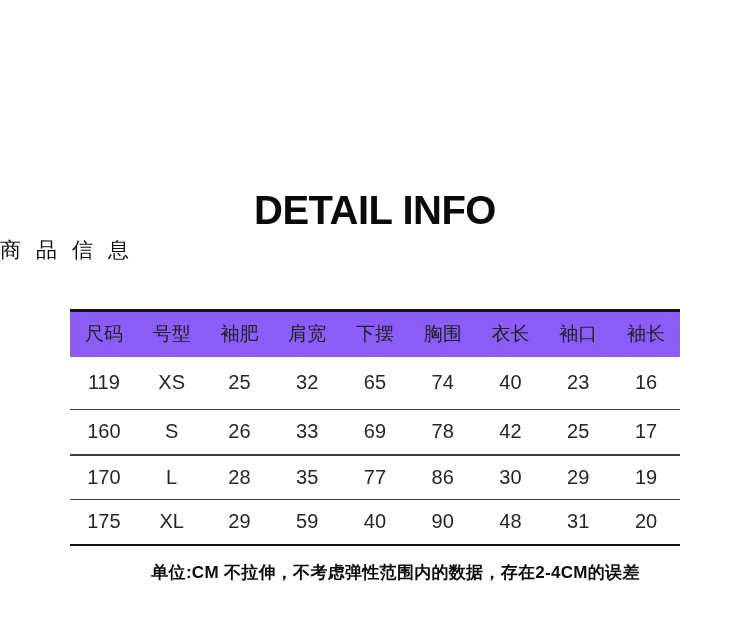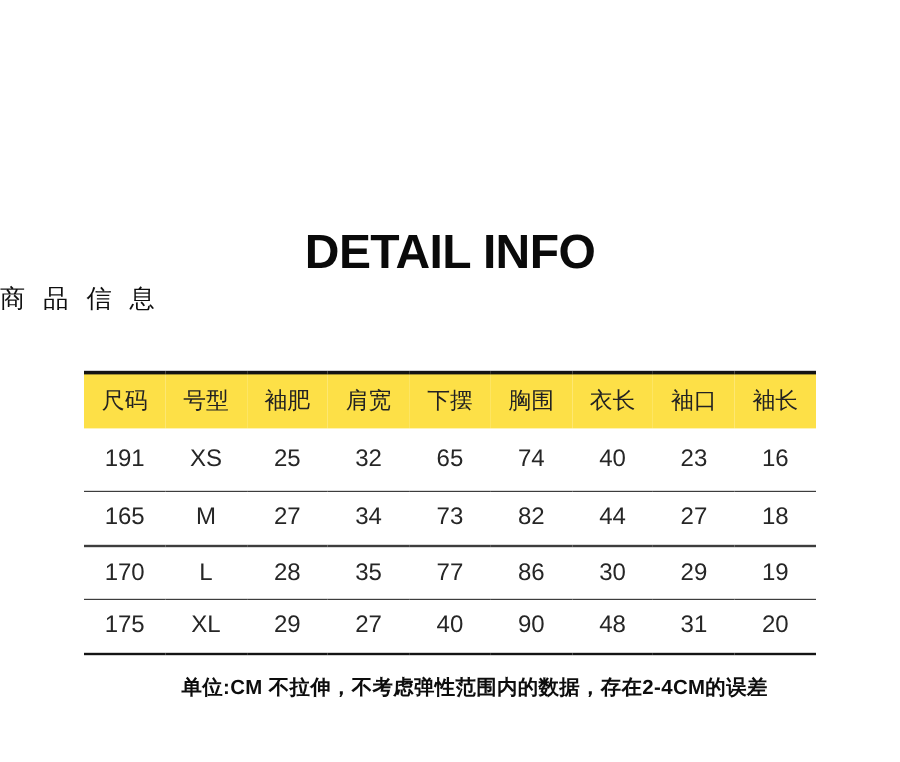--- a/index.html
+++ b/index.html
@@ -36,21 +36,21 @@
   }
   table.size-chart {
     width: 610px;
     margin: 46px auto 0 auto;
     border-collapse: collapse;
     table-layout: fixed;
     border-top: 3px solid #141414;
     border-bottom: 2px solid #141414;
   }
   table.size-chart th {
-    background: #fde047;
+    background: #8b5cf6;
     height: 46px;
     font-size: 19px;
     font-weight: 400;
     color: #222222;
     text-align: center;
     vertical-align: middle;
   }
   table.size-chart td {
     height: 45px;
     font-size: 20px;
@@ -93,57 +93,57 @@
         <th>肩宽</th>
         <th>下摆</th>
         <th>胸围</th>
         <th>衣长</th>
         <th>袖口</th>
         <th>袖长</th>
       </tr>
     </thead>
     <tbody>
       <tr>
-        <td>191</td>
+        <td>119</td>
         <td>XS</td>
         <td>25</td>
         <td>32</td>
         <td>65</td>
         <td>74</td>
         <td>40</td>
         <td>23</td>
         <td>16</td>
       </tr>
       <tr>
-        <td>165</td>
-        <td>M</td>
-        <td>27</td>
-        <td>34</td>
-        <td>73</td>
-        <td>82</td>
-        <td>44</td>
-        <td>27</td>
-        <td>18</td>
+        <td>160</td>
+        <td>S</td>
+        <td>26</td>
+        <td>33</td>
+        <td>69</td>
+        <td>78</td>
+        <td>42</td>
+        <td>25</td>
+        <td>17</td>
       </tr>
       <tr>
         <td>170</td>
         <td>L</td>
         <td>28</td>
         <td>35</td>
         <td>77</td>
         <td>86</td>
         <td>30</td>
         <td>29</td>
         <td>19</td>
       </tr>
       <tr>
         <td>175</td>
         <td>XL</td>
         <td>29</td>
-        <td>27</td>
+        <td>59</td>
         <td>40</td>
         <td>90</td>
         <td>48</td>
         <td>31</td>
         <td>20</td>
       </tr>
     </tbody>
   </table>
 
   <div class="footnote">单位:CM  不拉伸，不考虑弹性范围内的数据，存在2-4CM的误差</div>

